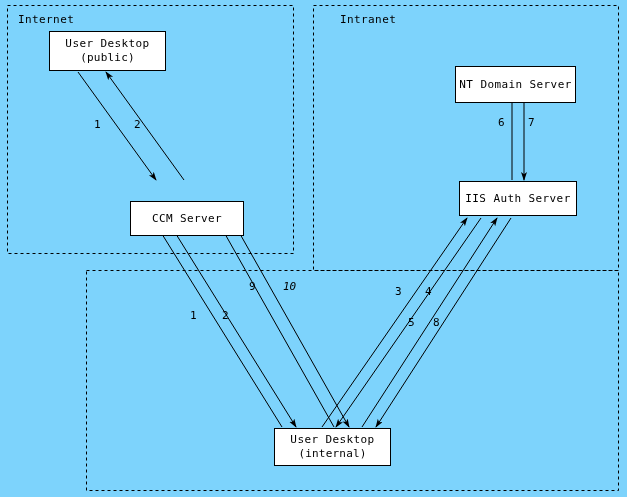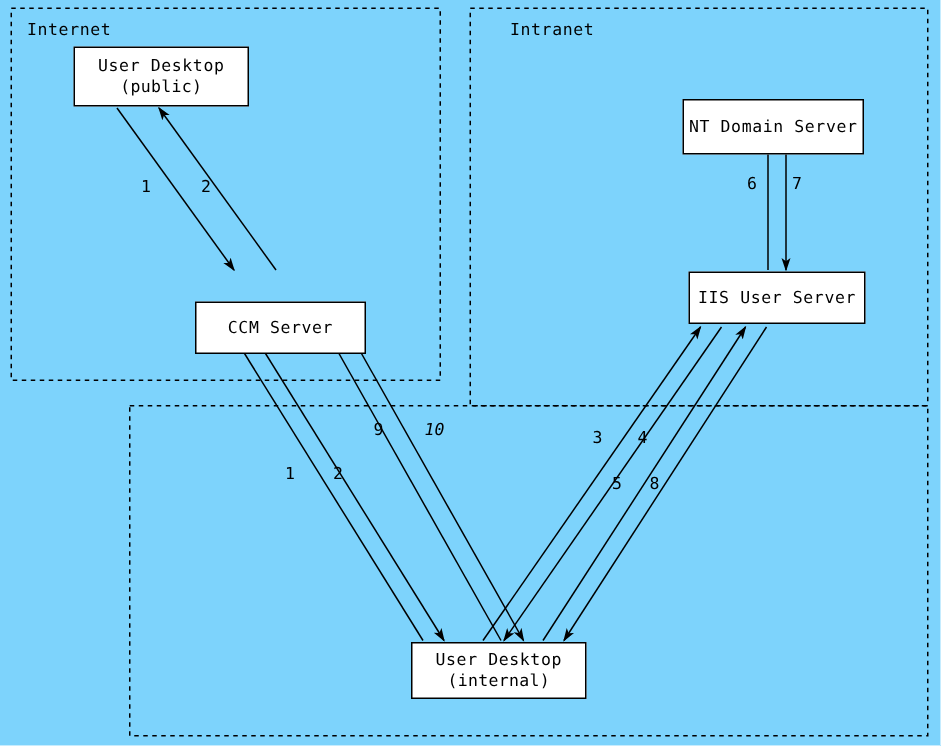--- a/index.html
+++ b/index.html
@@ -98,21 +98,21 @@
         <div class="title">User Desktop</div>
         <div class="sub">(public)</div>
       </div>
       <div class="node" style="left: 130px; top: 181px; width: 114px; height: 35px; margin-top: 20px;">
         <div class="title">CCM Server</div>
       </div>
       <div class="node" style="left: 455px; top: 30px; width: 121px; height: 37px; margin-top: 36px;">
         <div class="title">NT Domain Server</div>
       </div>
       <div class="node" style="left: 459px; top: 181px; width: 118px; height: 35px;">
-        <div class="title">IIS User Server</div>
+        <div class="title">IIS Auth Server</div>
       </div>
       <div class="node" style="left: 274px; top: 428px; width: 117px; height: 38px;">
         <div class="title">User Desktop</div>
         <div class="sub">(internal)</div>
       </div>
     </div>
   <div id="flow-labels-host">
       <div class="flow-label" style="left: 94px; top: 119px;">1</div>
       <div class="flow-label" style="left: 134px; top: 119px;">2</div>
       <div class="flow-label" style="left: 190px; top: 310px;">1</div>

